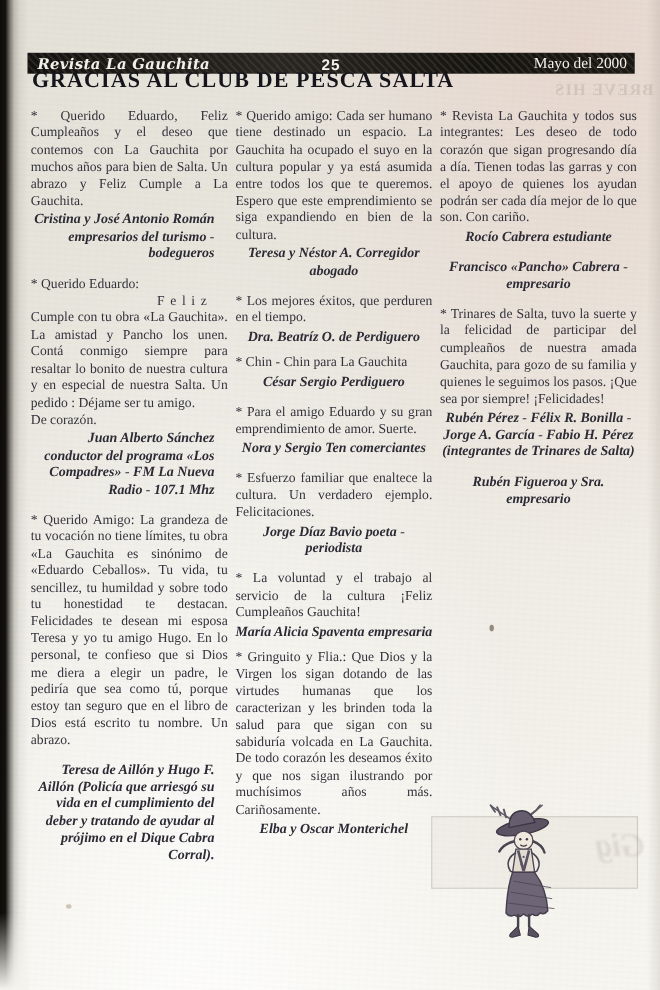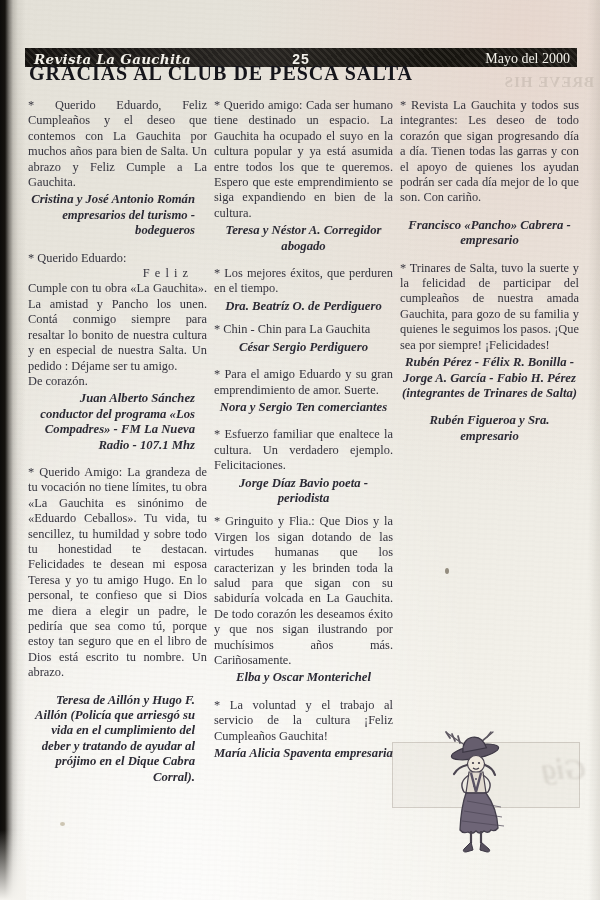--- a/index.html
+++ b/index.html
@@ -156,32 +156,33 @@
           <div class="sig">César Sergio Perdiguero</div>
         </div>
         <div class="block gap-lg">
           <p>* Para el amigo Eduardo y su gran emprendimiento de amor. Suerte.</p>
           <div class="sig">Nora y Sergio Ten comerciantes</div>
         </div>
         <div class="block gap-lg">
           <p>* Esfuerzo familiar que enaltece la cultura. Un verdadero ejemplo. Felicitaciones.</p>
           <div class="sig">Jorge Díaz Bavio poeta - periodista</div>
         </div>
+        <div class="block gap-lg">
+          <p>* La voluntad y el trabajo al servicio de la cultura ¡Feliz Cumpleaños Gauchita!</p>
+          <div class="sig">María Alicia Spaventa empresaria</div>
+        </div>
         <div class="block">
           <p>* Gringuito y Flia.: Que Dios y la Virgen los sigan dotando de las virtudes humanas que los caracterizan y les brinden toda la salud para que sigan con su sabiduría volcada en La Gauchita. De todo corazón les deseamos éxito y que nos sigan ilustrando por muchísimos años más. Cariñosamente.</p>
           <div class="sig">Elba y Oscar Monterichel</div>
         </div>
-        <div class="block gap-lg">
-          <p>* La voluntad y el trabajo al servicio de la cultura ¡Feliz Cumpleaños Gauchita!</p>
-          <div class="sig">María Alicia Spaventa empresaria</div>
-        </div>
       </div>
     <div class="col col--3" id="col-2">
         <div class="block">
           <p>* Revista La Gauchita y todos sus integrantes: Les deseo de todo corazón que sigan progresando día a día. Tienen todas las garras y con el apoyo de quienes los ayudan podrán ser cada día mejor de lo que son. Con cariño.</p>
+          <div class="sig">Rocío Cabrera estudiante</div>
         </div>
         <div class="block gap-lg">
           <div class="sig">Francisco «Pancho» Cabrera - empresario</div>
         </div>
         <div class="block gap-lg">
           <p>* Trinares de Salta, tuvo la suerte y la felicidad de participar del cumpleaños de nuestra amada Gauchita, para gozo de su familia y quienes le seguimos los pasos. ¡Que sea por siempre! ¡Felicidades!</p>
           <div class="sig">Rubén Pérez - Félix R. Bonilla - Jorge A. García - Fabio H. Pérez (integrantes de Trinares de Salta)</div>
         </div>
         <div class="block gap-lg">
           <div class="sig">Rubén Figueroa y Sra. empresario</div>

